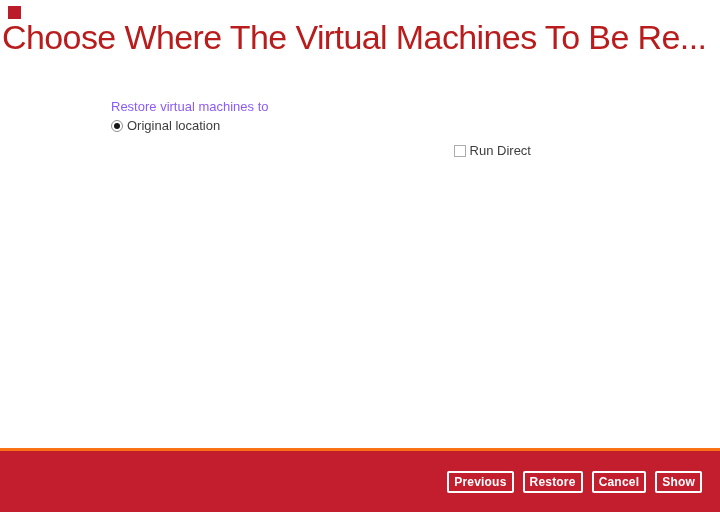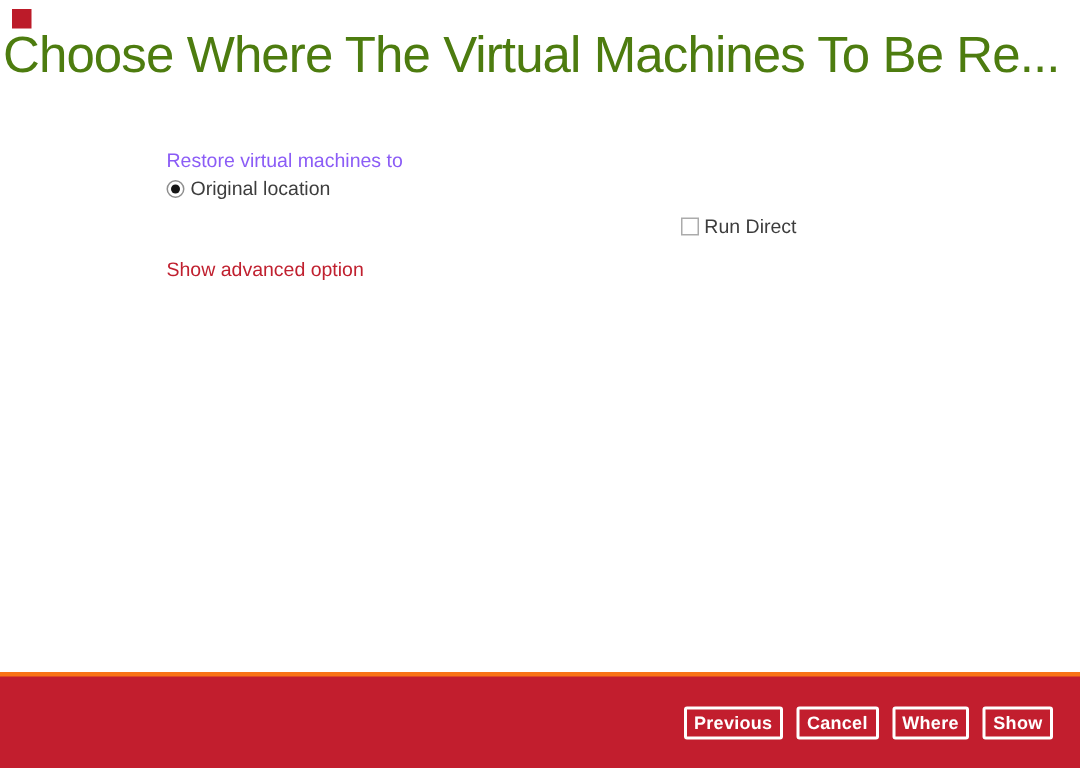--- a/index.html
+++ b/index.html
@@ -21,21 +21,21 @@
 
   
   .page-title {
     position: absolute;
     left: 2px; top: 17px;
     width: 718px;
     font-size: 34px;
     font-weight: 300;
     letter-spacing: -0.6px;
     line-height: 40px;
-    color: #4d7c0f;
+    color: #b91c1c;
     white-space: nowrap;
     overflow: hidden;
   }
 
   
   .form-area {
     position: absolute;
     left: 111px; top: 100px;
     width: 420px;
   }
@@ -132,21 +132,20 @@
     <span class="radio selected"></span>
     <span class="option-label">Original location</span>
   </div>
 
 
   <div class="option-row row-checkbox">
     <span class="checkbox"></span>
     <span class="option-label">Run Direct</span>
   </div>
 
-  <a class="advanced-link">Show advanced option</a>
 </div>
 
 <div class="footer-bar">
   <button class="footer-btn">Previous</button>
+  <button class="footer-btn">Restore</button>
   <button class="footer-btn">Cancel</button>
-  <button class="footer-btn">Where</button>
   <button class="footer-btn">Show</button>
 </div>
 
 </body></html>

